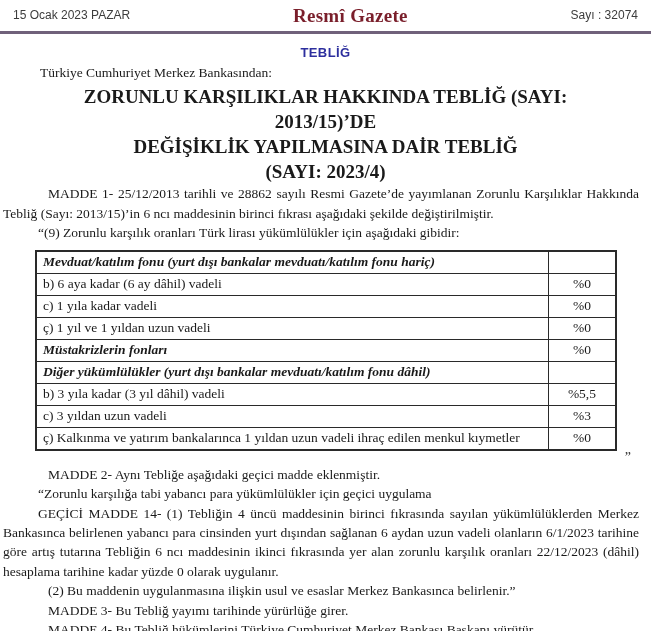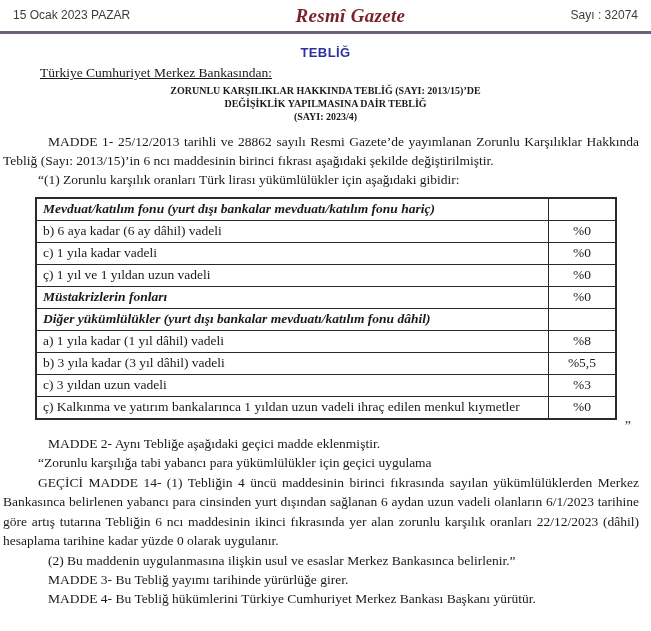--- a/index.html
+++ b/index.html
@@ -15,40 +15,38 @@
     display:flex; justify-content:space-between; align-items:center;
     padding:5px 13px 3px 13px;
   }
   .gz-date, .gz-issue {
     font-family:"Liberation Sans", sans-serif;
     font-size:12px; color:#3c3c3c; padding-bottom:2px;
   }
   .gz-masthead {
     font-size:19px; font-weight:bold; color:#7a1f2b;
     letter-spacing:0.3px;
-    font-style:italic;
   }
   .gz-rule { border:none; border-top:3px solid #70617a; margin:1px 0 0 0; }
 
   .section-heading {
     text-align:center;
     font-family:"Liberation Sans", sans-serif;
     font-weight:bold; font-size:13px; color:#2d2f9e;
     letter-spacing:0.4px;
     margin:11px 0 5px 0;
   }
 
   .issuer {
     margin:0 7px 3px 40px;
     font-size:13.5px;
-    text-decoration:underline;
   }
   .doc-title {
-    text-align:center; font-weight:bold; font-size:10px;
-    line-height:1.32; margin:1px 40px 8px 40px;
+    text-align:center; font-weight:bold; font-size:19px;
+    line-height:1.32; margin:1px 40px 0 40px;
   }
 
   p.body {
     margin:0 12px 0 3px;
     font-size:13.5px; line-height:1.44;
     text-align:justify;
   }
   .ind-lg { text-indent:45px; }
   .ind-sm { text-indent:35px; }
   .mt-lg  { margin-top:11px; }
@@ -94,21 +92,21 @@
 <div class="issuer">Türkiye Cumhuriyet Merkez Bankasından:</div>
 
 <div class="doc-title">
   <div>ZORUNLU KARŞILIKLAR HAKKINDA TEBLİĞ (SAYI: 2013/15)’DE</div>
   <div>DEĞİŞİKLİK YAPILMASINA DAİR TEBLİĞ</div>
   <div>(SAYI: 2023/4)</div>
 </div>
 
 <p class="body ind-lg mt-lg"><span class="b">MADDE 1-</span> <span>25/12/2013 tarihli ve 28862 sayılı Resmi Gazete’de yayımlanan Zorunlu Karşılıklar Hakkında Tebliğ (Sayı: 2013/15)’in 6 ncı maddesinin birinci fıkrası aşağıdaki şekilde değiştirilmiştir.</span></p>
 
-<p class="body ind-sm mt-md nojust">“(1) Zorunlu karşılık oranları Türk lirası yükümlülükler için aşağıdaki gibidir:</p>
+<p class="body ind-sm mt-md nojust">“(9) Zorunlu karşılık oranları Türk lirası yükümlülükler için aşağıdaki gibidir:</p>
 
 <table class="ratios">
   <tbody>
     <tr class="emph">
         <td class="lbl">Mevduat/katılım fonu (yurt dışı bankalar mevduatı/katılım fonu hariç)</td>
         <td class="val"></td>
       </tr>
     <tr>
         <td class="lbl">b) 6 aya kadar (6 ay dâhil) vadeli</td>
         <td class="val">%0</td>
@@ -121,24 +119,20 @@
         <td class="lbl">ç) 1 yıl ve 1 yıldan uzun vadeli</td>
         <td class="val">%0</td>
       </tr>
     <tr class="emph">
         <td class="lbl">Müstakrizlerin fonları</td>
         <td class="val">%0</td>
       </tr>
     <tr class="emph">
         <td class="lbl">Diğer yükümlülükler (yurt dışı bankalar mevduatı/katılım fonu dâhil)</td>
         <td class="val"></td>
-      </tr>
-    <tr>
-        <td class="lbl">a) 1 yıla kadar (1 yıl dâhil) vadeli</td>
-        <td class="val">%8</td>
       </tr>
     <tr>
         <td class="lbl">b) 3 yıla kadar (3 yıl dâhil) vadeli</td>
         <td class="val">%5,5</td>
       </tr>
     <tr>
         <td class="lbl">c) 3 yıldan uzun vadeli</td>
         <td class="val">%3</td>
       </tr>
     <tr>

